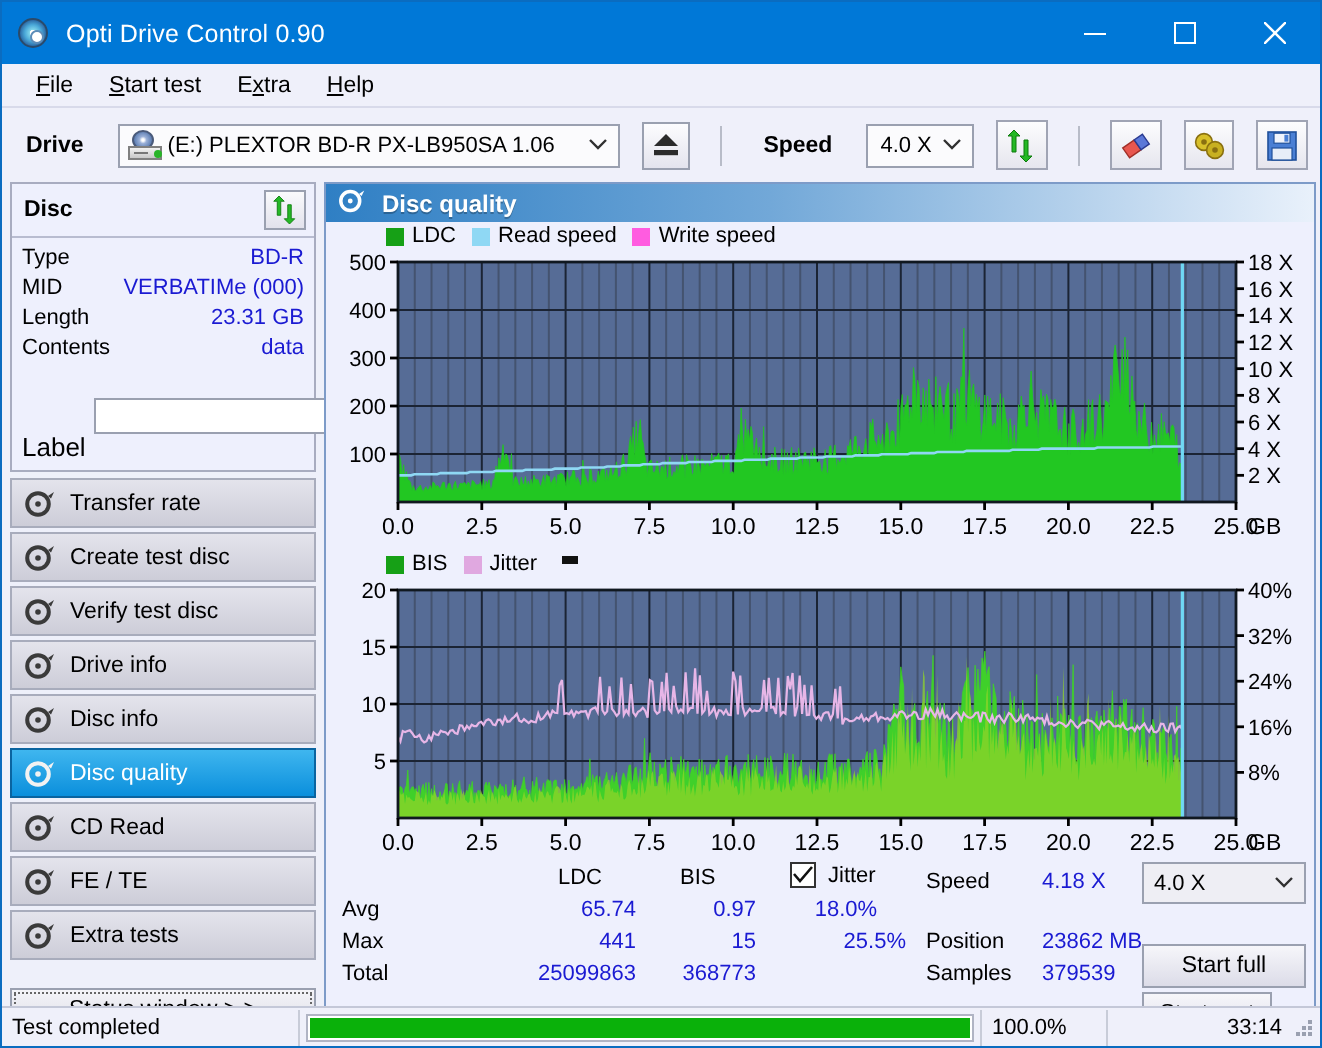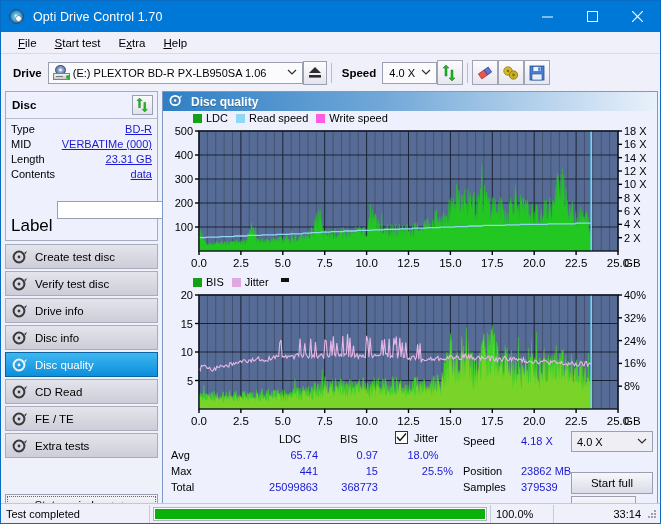--- a/index.html
+++ b/index.html
@@ -73,21 +73,21 @@
   }
   .menu-item u { text-decoration: underline; }
 
   
   .toolbar {
     height: 37px;
     background: #eff0fa;
     display: flex;
     align-items: center;
     padding: 0 6px;
-    gap: 0;
+    gap: 11px;
   }
   .tb-label { font-weight: bold; font-size: 11.5px; padding: 0 6px 0 6px; }
   .combo {
     height: 22px;
     background: #fbfbfd;
     border: 1px solid #9aa0b0;
     display: flex; align-items: center;
     padding: 0 2px 0 3px;
     position: relative;
   }
@@ -143,23 +143,23 @@
   }
   .disc-hdr .t { font-weight: bold; font-size: 11.5px; }
   .refresh-btn {
     width: 21px; height: 20px; border: 1px solid #9aa0b0;
     background: linear-gradient(#fafafc,#e2e2ec);
     display: flex; align-items: center; justify-content: center;
   }
   .disc-rows { padding: 3px 5px 4px 5px; }
   .drow { display: flex; justify-content: space-between; line-height: 15px; font-size: 11px; }
   .drow .k { color: #000; }
-  .drow .v { color: #1a1ad2; text-decoration: underline; }
+  .drow .v { color: #1a1ad2; }
   .label-row { display: flex; align-items: center; gap: 4px; margin-top: 2px; }
-  .label-row .k { width: 42px; font-size: 17px; margin-top: 32px; }
+  .label-row .k { width: 42px; font-size: 13px; margin-top: 32px; }
   .label-input {
     flex: 1; height: 18px; background: #fff; border: 1px solid #9aa0b0;
   }
   .cd-btn {
     width: 21px; height: 20px; border: 1px solid #9aa0b0;
     background: linear-gradient(#fafafc,#e2e2ec);
     display: flex; align-items: center; justify-content: center;
   }
 
   .nav { margin-top: 3px; display: flex; flex-direction: column; gap: 2px; }
@@ -264,21 +264,21 @@
 </style>
 </head>
 <body>
 
 <div id="app">
 
   <div class="titlebar">
     <div class="title-icon">
       <div class="disc-glyph"></div>
     </div>
-    <div class="title-text">Opti Drive Control 1.70</div>
+    <div class="title-text">Opti Drive Control 0.90</div>
     <div class="win-buttons">
       <div class="win-btn">
         <svg width="11" height="11" viewBox="0 0 11 11">
             <line x1="0" y1="6" x2="11" y2="6" stroke="#fff" stroke-width="1"></line>
           </svg>
       </div>
       <div class="win-btn">
         <svg width="11" height="11" viewBox="0 0 11 11">
             <rect x="0.5" y="0.5" width="10" height="10" fill="none" stroke="#fff" stroke-width="1"></rect>
           </svg>
@@ -402,20 +402,30 @@
                 <circle cx="8" cy="8" r="7" fill="#e4e08a" stroke="#8a8a40" stroke-width="0.8"></circle>
                 <circle cx="8" cy="8" r="3.6" fill="#c8c45a" stroke="#8a8a40" stroke-width="0.6"></circle>
                 <circle cx="8" cy="8" r="1.5" fill="#fbfbe8" stroke="#8a8a40" stroke-width="0.5"></circle>
               </svg>
             </div>
           </div>
         </div>
       </div>
 
       <div class="nav">
+        <div class="nav-btn">
+          <span class="nav-ico">
+            <svg width="16" height="14" viewBox="0 0 16 14">
+                <circle cx="7" cy="7" r="5.4" fill="none" stroke="#3a3a3a" stroke-width="2"></circle>
+                <circle cx="7" cy="7" r="1.4" fill="#3a3a3a"></circle>
+                <path d="M12 3 l3 -2 -1.5 3.2z" fill="#3a3a3a"></path>
+              </svg>
+          </span>
+          <span>Transfer rate</span>
+        </div>
         <div class="nav-btn">
           <span class="nav-ico">
             <svg width="16" height="14" viewBox="0 0 16 14">
                 <circle cx="7" cy="7" r="5.4" fill="none" stroke="#3a3a3a" stroke-width="2"></circle>
                 <circle cx="7" cy="7" r="1.4" fill="#3a3a3a"></circle>
                 <path d="M12 3 l3 -2 -1.5 3.2z" fill="#3a3a3a"></path>
               </svg>
           </span>
           <span>Create test disc</span>
         </div>

